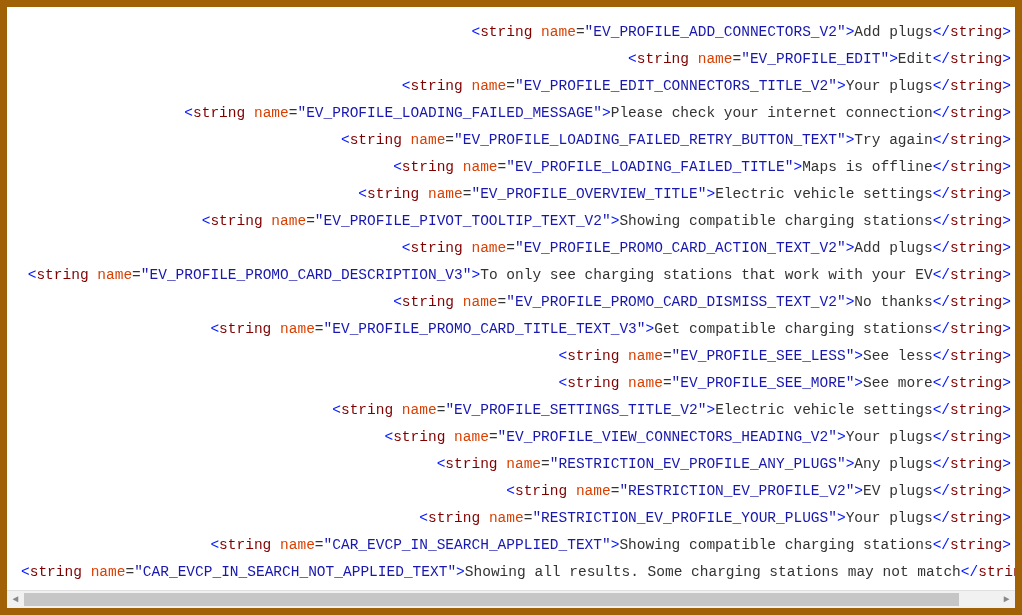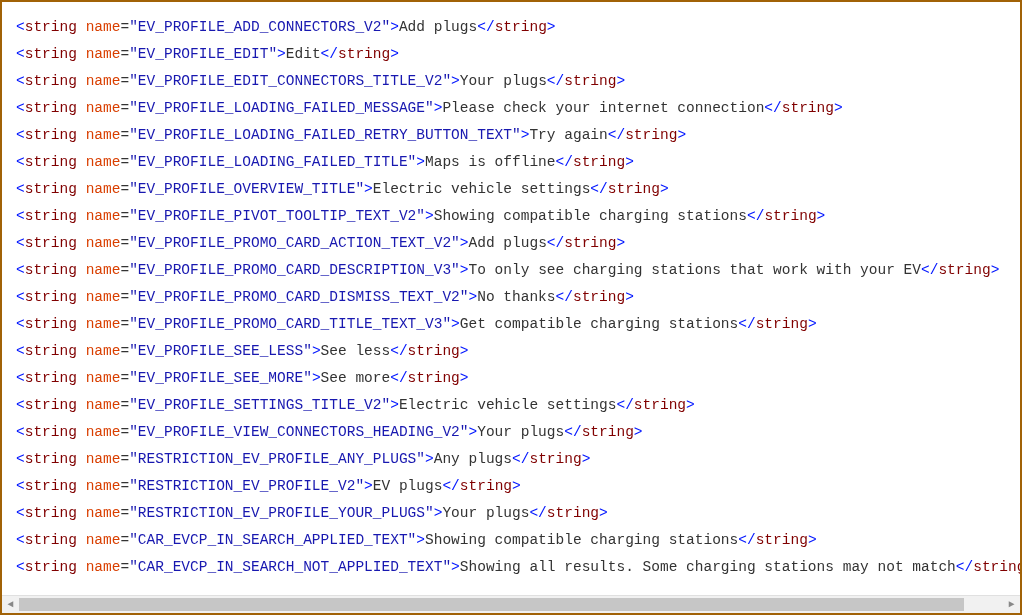--- a/index.html
+++ b/index.html
@@ -9,24 +9,25 @@
     height: 615px;
     overflow: hidden;
     font-family: Consolas, "Courier New", monospace;
     font-size: 14.5px;
     background: #ffffff;
   }
   .frame {
     box-sizing: border-box;
     width: 1022px;
     height: 615px;
-    border: 2px solid #a16207;
+    border: 7px solid #a16207;
     background: #ffffff;
     overflow: hidden;
     position: relative;
+    text-align: right;
   }
   .code-area {
     box-sizing: border-box;
     width: 100%;
     height: calc(100% - 18px);
     overflow: hidden;
     padding: 12px 4px 4px 14px;
     white-space: pre;
     line-height: 27px;
     color: #333;

